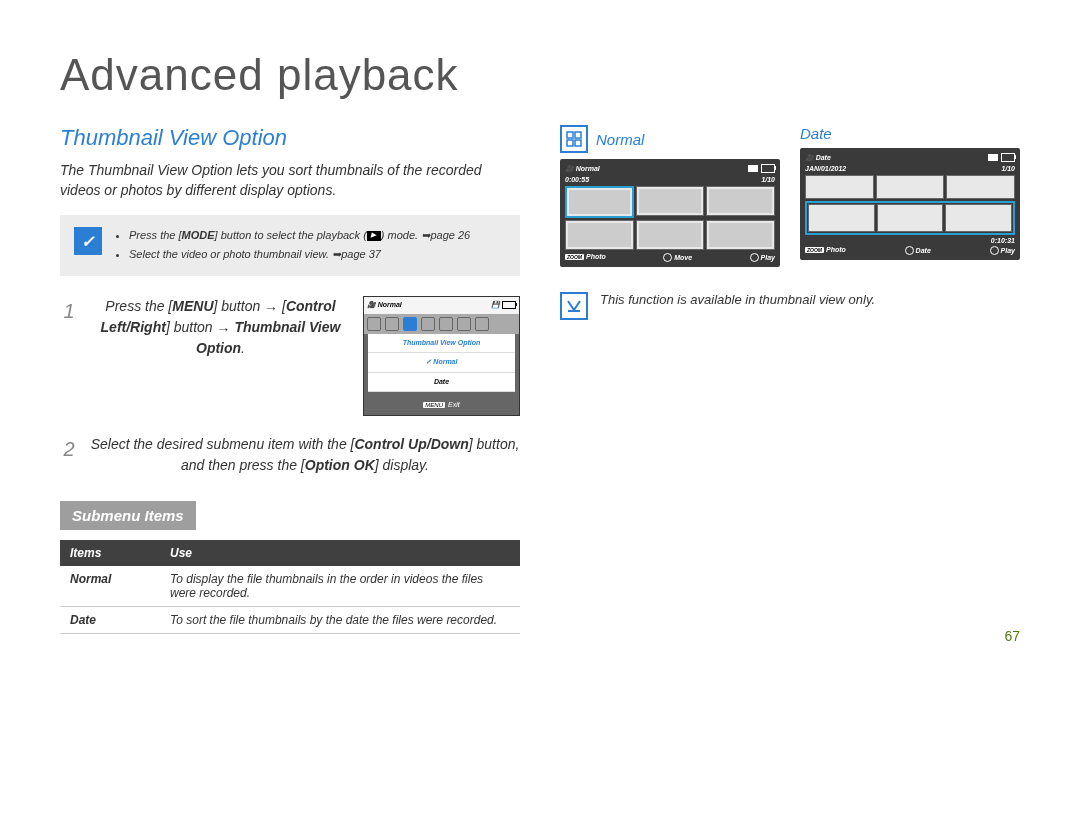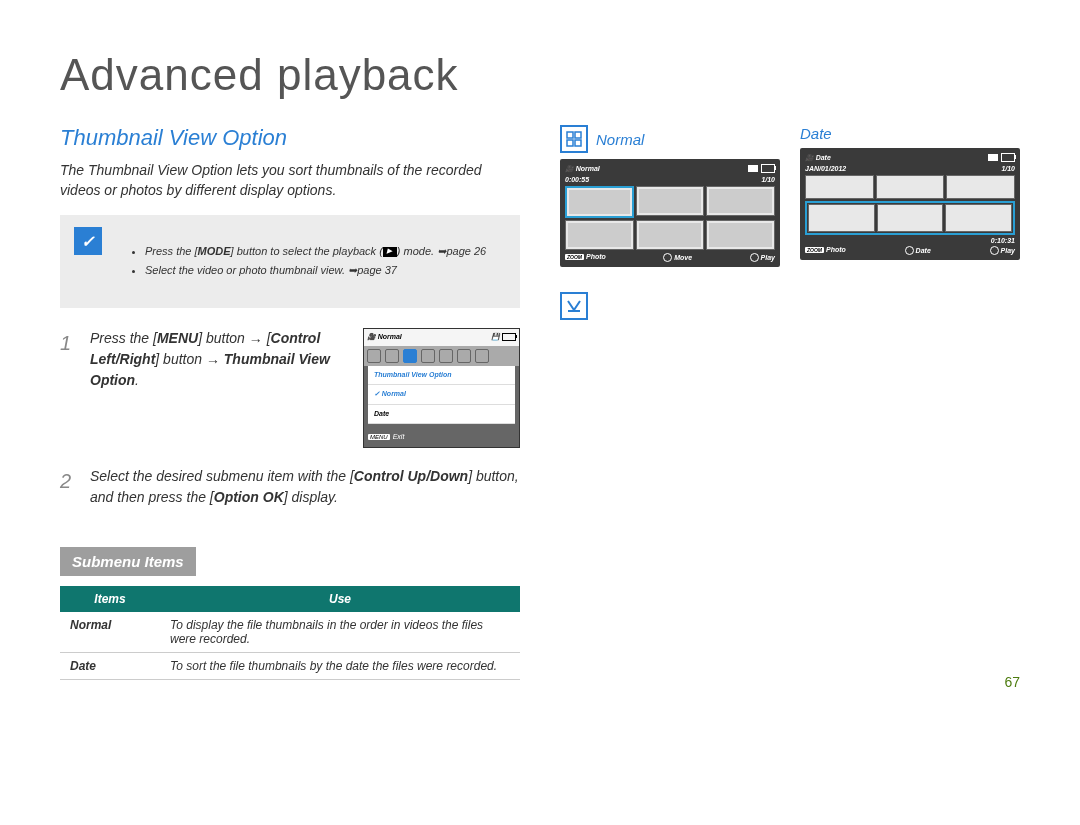--- a/index.html
+++ b/index.html
@@ -61,21 +61,21 @@
     font-size: 16px;
     flex-shrink: 0;
   }
   .tip-icon.outline {
     background: #fff;
     color: #2a7fd4;
   }
   .tip-list {
     font-size: 11px;
     line-height: 1.5;
-    margin: 16px;
+    margin: 0;
     padding-left: 15px;
   }
   .tip-list li { margin-bottom: 2px; }
   .play-glyph {
     display: inline-block;
     width: 14px;
     height: 10px;
     background: #000;
     vertical-align: middle;
     position: relative;
@@ -84,22 +84,23 @@
     content: "▶";
     color: #fff;
     font-size: 7px;
     position: absolute;
     left: 4px;
     top: -1px;
   }
   .steps {
     list-style: none;
     padding: 0;
-    margin: 0 0 39px 0;
+    margin: 0 0 25px 0;
     counter-reset: step;
+    text-align: center;
   }
   .steps > li {
     counter-increment: step;
     display: flex;
     gap: 12px;
     margin-bottom: 18px;
     font-size: 14px;
     line-height: 1.5;
   }
   .steps > li::before {
@@ -182,23 +183,23 @@
     font-weight: bold;
     display: inline-block;
     margin-bottom: 10px;
   }
   table.submenu {
     width: 100%;
     border-collapse: collapse;
     font-size: 12px;
   }
   table.submenu th {
-    background: #0f766e;
+    background: #404040;
     color: #fff;
-    text-align: center;
+    text-align: left;
     padding: 6px 10px;
     font-weight: bold;
   }
   table.submenu td {
     padding: 6px 10px;
     border-bottom: 1px solid #ccc;
     vertical-align: top;
   }
   table.submenu td:first-child { font-weight: bold; width: 80px; }
 
@@ -501,18 +502,19 @@
         </div>
       </div>
 
       <div class="note-row">
         <div class="tip-icon outline">
           <svg width="16" height="16" viewBox="0 0 16 16">
               <path d="M2 3 L8 12 L14 3" fill="none" stroke="#2a7fd4" stroke-width="2"></path>
               <line x1="2" y1="13" x2="14" y2="13" stroke="#2a7fd4" stroke-width="2"></line>
             </svg>
         </div>
+        <span>This function is available in thumbnail view only.</span>
       </div>
     </div>
   </div>
 
   <div class="page-number">67</div>
 </div>
 
 </body></html>

